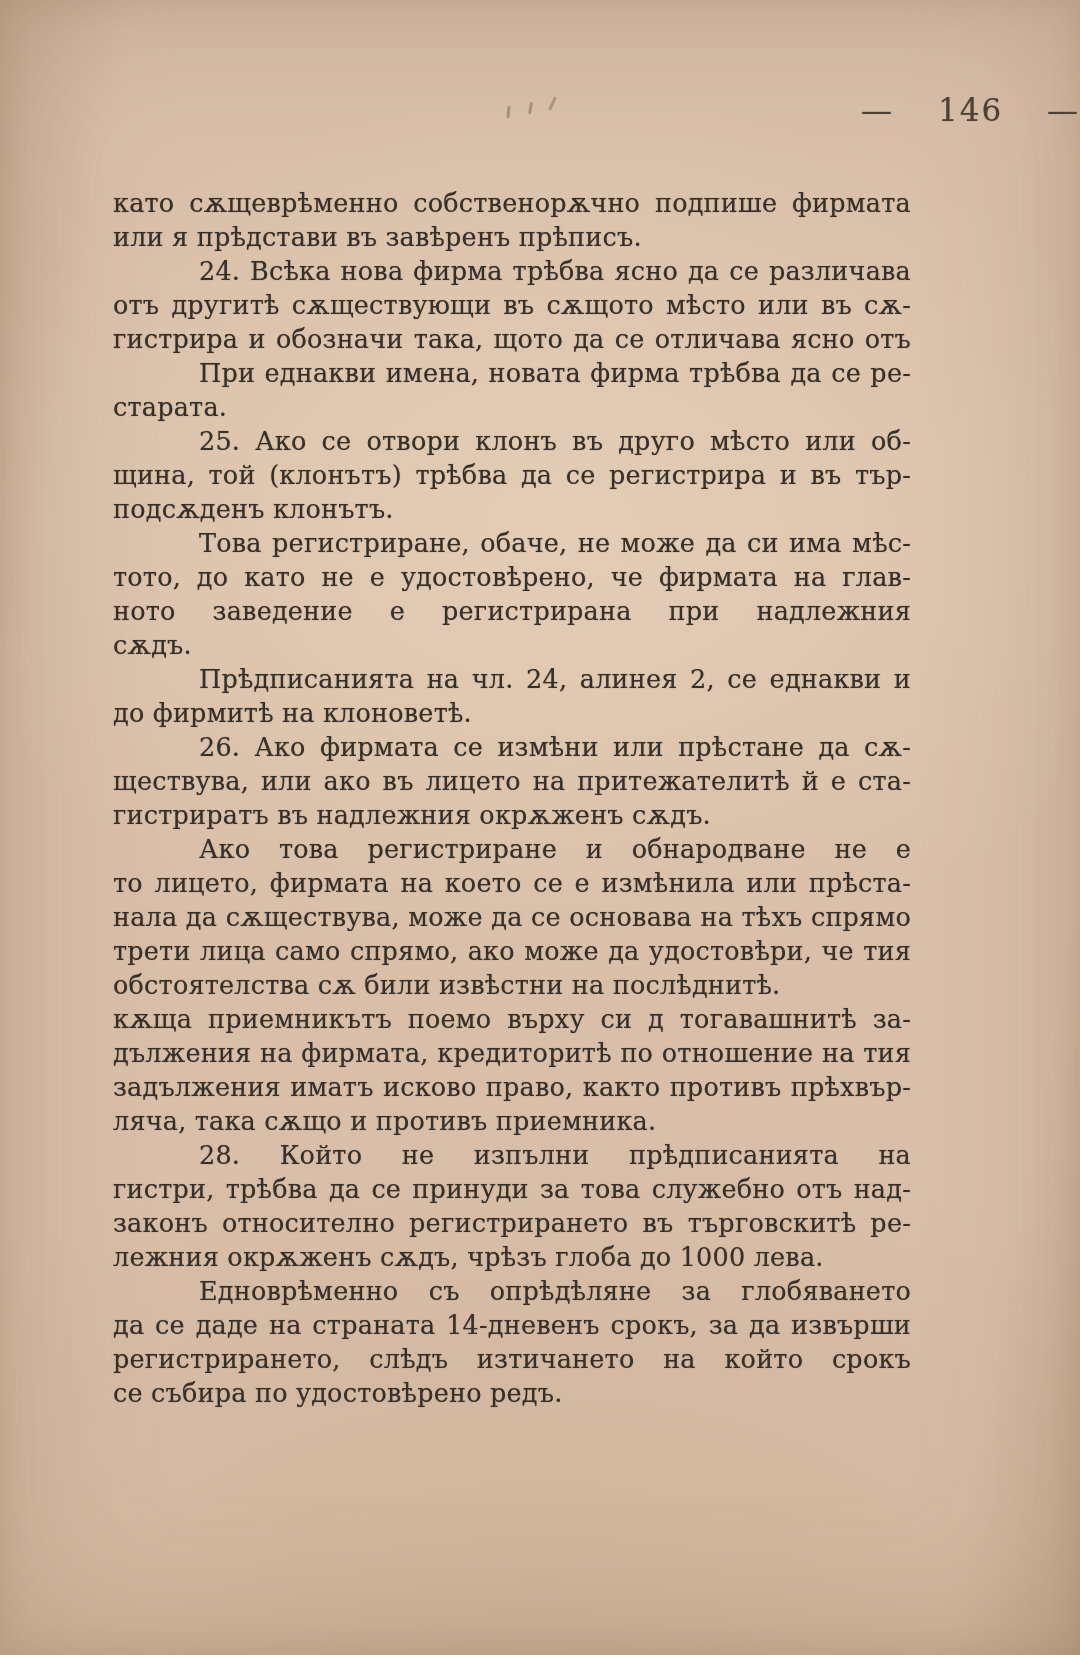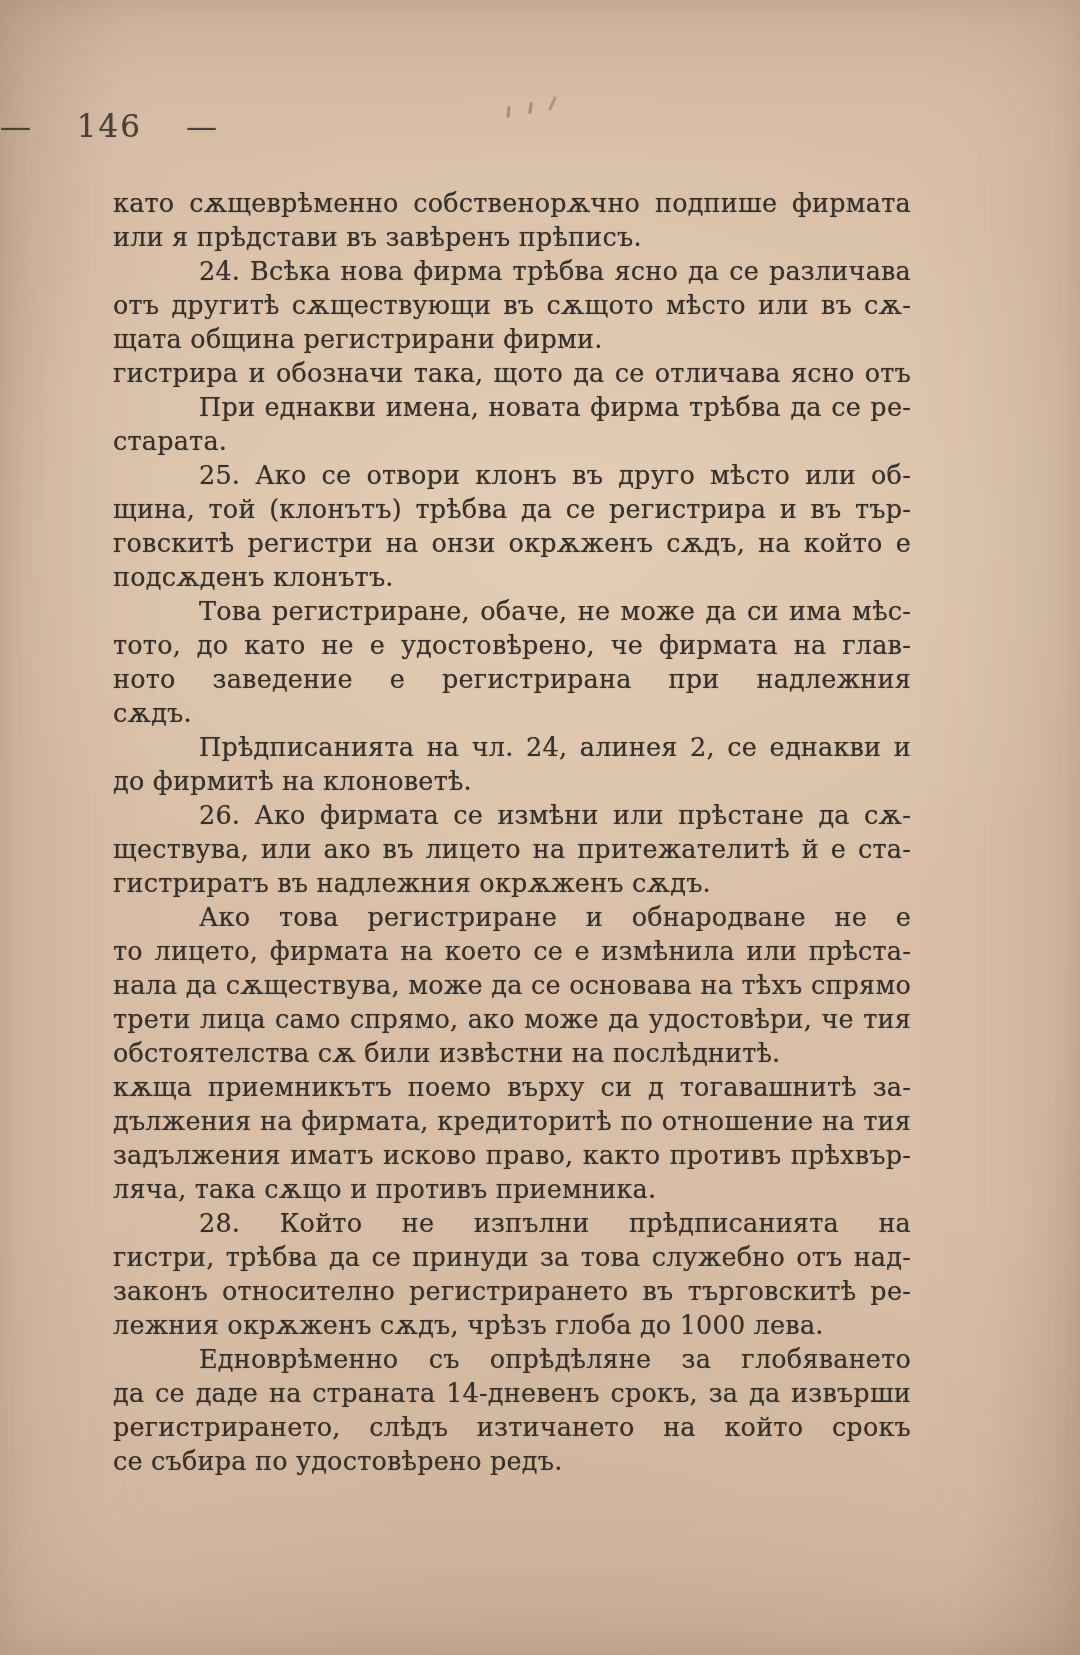--- a/index.html
+++ b/index.html
@@ -15,22 +15,22 @@
       linear-gradient(100deg, rgba(115,86,58,0.12), rgba(0,0,0,0) 10%, rgba(0,0,0,0) 90%, rgba(115,86,58,0.14)),
       var(--paper, #d9bfa8);
   }
   .vignette {
     position: absolute; inset: 0;
     box-shadow: inset 0 0 150px rgba(104,77,51,0.26), inset 0 0 30px rgba(104,77,51,0.12);
     pointer-events: none;
   }
   .page-header {
     position: absolute;
-    top: 108px; left: 0; width: 100%;
-    text-align: left;
+    top: 92px; left: 0; width: 100%;
+    text-align: right;
     font-size: 31px;
     letter-spacing: 2px;
     word-spacing: 32px;
     color: var(--ink-faded, #4c4238);
     text-shadow: 0 0 1px rgba(76,66,56,0.5);
   }
   .marks { position: absolute; top: 0; left: 0; pointer-events: none; }
   .mark {
     position: absolute;
     width: 3px; height: 12px;
@@ -73,27 +73,25 @@
     <div class="mark m1"></div>
     <div class="mark m2"></div>
     <div class="mark m3"></div>
   </div>
 
   <div class="text-block">
       <div class="line">като сѫщеврѣменно собственорѫчно подпише фирмата</div>
       <div class="line last">или я прѣдстави въ завѣренъ прѣписъ.</div>
       <div class="line indent">24. Всѣка нова фирма трѣбва ясно да се различава</div>
       <div class="line">отъ другитѣ сѫществующи въ сѫщото мѣсто или въ сѫ-</div>
-      <div class="line last">щата община регистрирани фирми.</div>
       <div class="line">гистрира и обозначи така, щото да се отличава ясно отъ</div>
       <div class="line indent">При еднакви имена, новата фирма трѣбва да се ре-</div>
       <div class="line last">старата.</div>
       <div class="line indent">25. Ако се отвори клонъ въ друго мѣсто или об-</div>
       <div class="line">щина, той (клонътъ) трѣбва да се регистрира и въ тър-</div>
-      <div class="line">говскитѣ регистри на онзи окрѫженъ сѫдъ, на който е</div>
       <div class="line last">подсѫденъ клонътъ.</div>
       <div class="line indent">Това регистриране, обаче, не може да си има мѣс-</div>
       <div class="line">тото, до като не е удостовѣрено, че фирмата на глав-</div>
       <div class="line">ното заведение е регистрирана при надлежния окрѫженъ</div>
       <div class="line last">сѫдъ.</div>
       <div class="line indent">Прѣдписанията на чл. 24, алинея 2, се еднакви и</div>
       <div class="line last">до фирмитѣ на клоноветѣ.</div>
       <div class="line indent">26. Ако фирмата се измѣни или прѣстане да сѫ-</div>
       <div class="line">ществува, или ако въ лицето на притежателитѣ й е ста-</div>
       <div class="line last">гистриратъ въ надлежния окрѫженъ сѫдъ.</div>

